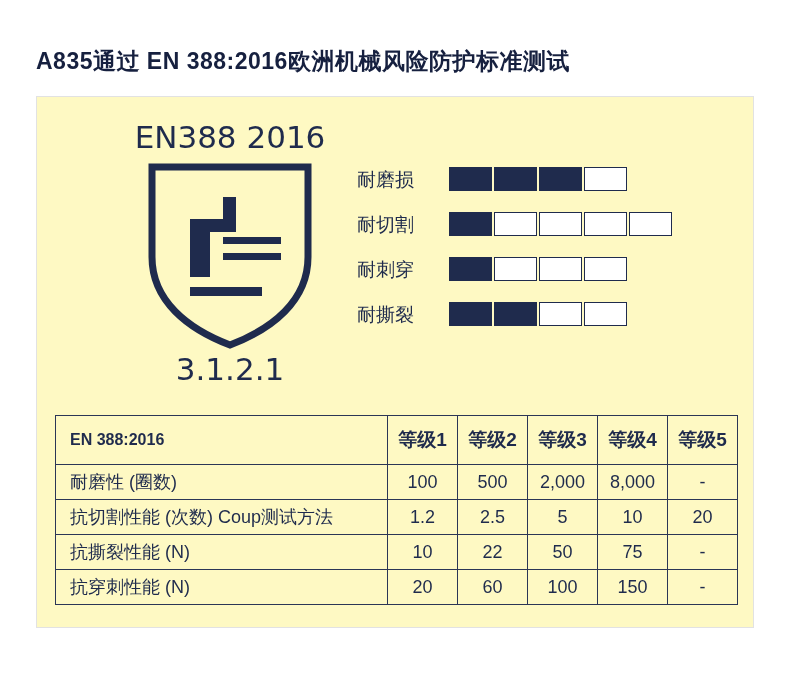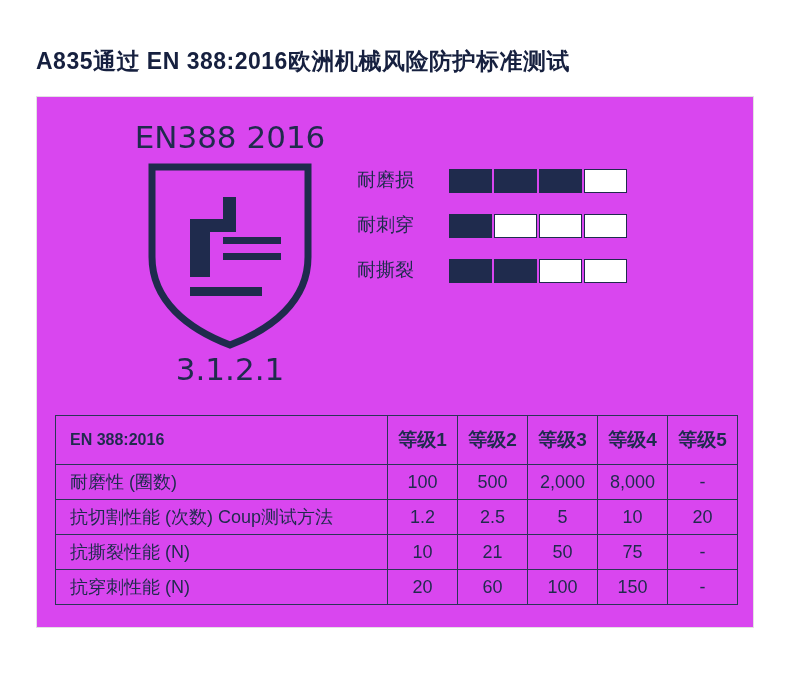--- a/index.html
+++ b/index.html
@@ -31,21 +31,21 @@
     white-space: nowrap;
   }
   .card {
     position: absolute;
     top: 96px;
     left: 36px;
     width: 718px;
     height: 532px;
     box-sizing: border-box;
     border: 1px solid #e2e2e2;
-    background: #d946ef;
+    background: #fef9c3;
   }
 
   
   .shield-block {
     position: absolute;
     top: 22px;
     left: 78px;
     width: 230px;
     text-align: center;
   }
@@ -70,21 +70,21 @@
 
   
   .bars {
     position: absolute;
     top: 70px;
     left: 320px;
     width: 360px;
   }
   .bar-row {
     display: flex;
-    align-items: flex-end;
+    align-items: flex-start;
     height: 26px;
     margin-bottom: 19px;
   }
   .bar-label {
     width: 92px;
     font-size: 19px;
     color: #1f2b4d;
     text-align: left;
     white-space: nowrap;
   }
@@ -169,20 +169,30 @@
       <div class="bar-row">
         <div class="bar-label">耐磨损</div>
         <div class="bar-track">
             <div class="seg filled"></div>
             <div class="seg filled"></div>
             <div class="seg filled"></div>
             <div class="seg"></div>
           </div>
       </div>
       <div class="bar-row">
+        <div class="bar-label">耐切割</div>
+        <div class="bar-track">
+            <div class="seg filled"></div>
+            <div class="seg"></div>
+            <div class="seg"></div>
+            <div class="seg"></div>
+            <div class="seg"></div>
+          </div>
+      </div>
+      <div class="bar-row">
         <div class="bar-label">耐刺穿</div>
         <div class="bar-track">
             <div class="seg filled"></div>
             <div class="seg"></div>
             <div class="seg"></div>
             <div class="seg"></div>
           </div>
       </div>
       <div class="bar-row">
         <div class="bar-label">耐撕裂</div>
@@ -228,21 +238,21 @@
             <td class="col-name">抗切割性能 (次数) Coup测试方法</td>
             <td class="col-val">1.2</td>
             <td class="col-val">2.5</td>
             <td class="col-val">5</td>
             <td class="col-val">10</td>
             <td class="col-val">20</td>
           </tr>
           <tr>
             <td class="col-name">抗撕裂性能 (N)</td>
             <td class="col-val">10</td>
-            <td class="col-val">21</td>
+            <td class="col-val">22</td>
             <td class="col-val">50</td>
             <td class="col-val">75</td>
             <td class="col-val">-</td>
           </tr>
           <tr>
             <td class="col-name">抗穿刺性能 (N)</td>
             <td class="col-val">20</td>
             <td class="col-val">60</td>
             <td class="col-val">100</td>
             <td class="col-val">150</td>

